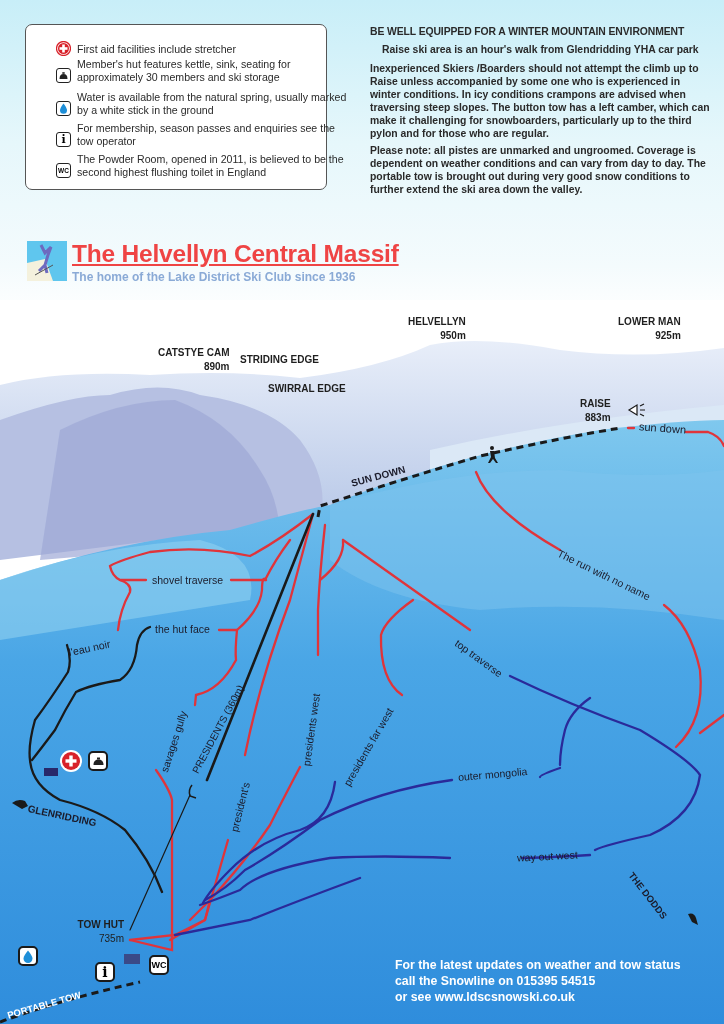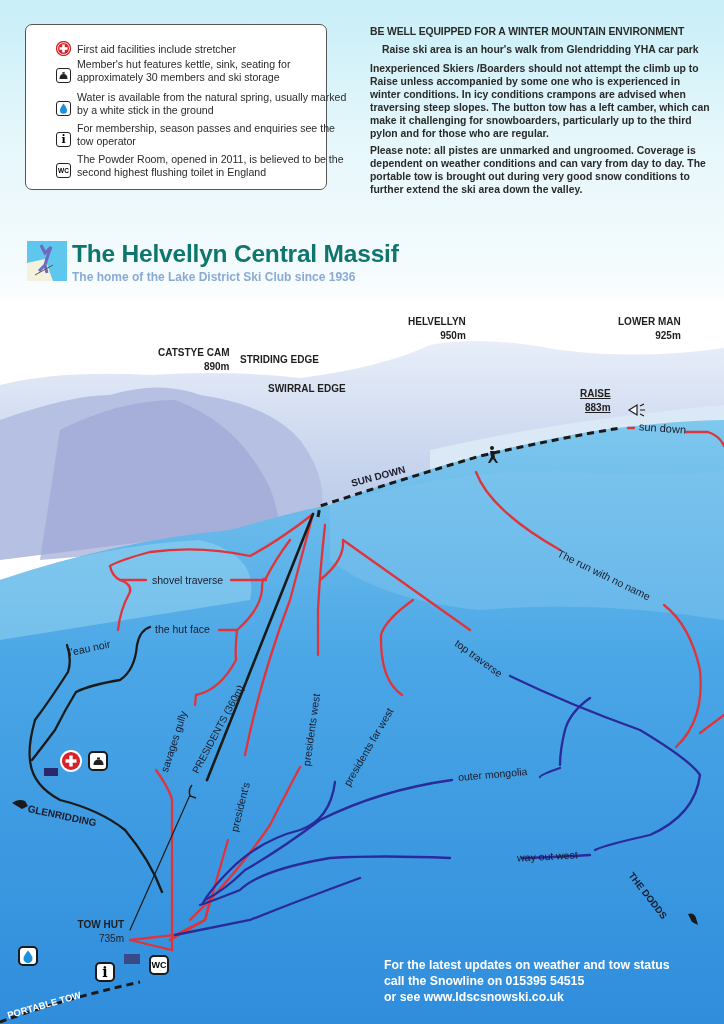--- a/index.html
+++ b/index.html
@@ -15,27 +15,27 @@
               display:flex; align-items:center; justify-content:center; box-sizing:border-box; }
   .sq { border:1.6px solid #222; border-radius:3px; background:#fff; }
   .leg-text { font-size:10.6px; line-height:12.6px; color:#2a2a2a; width:270px; }
   
   #info { left:370px; top:26px; width:342px; color:#2a2a2a; }
   #info h1 { font-size:10.4px; font-weight:bold; margin:0 0 7px 0; letter-spacing:-0.1px; }
   #info h2 { font-size:10.4px; font-weight:bold; margin:0 0 7px 0;padding-left:12px; }
   #info p { font-size:10.4px; line-height:13px; margin:0 0 4px 0;font-weight:bold; }
   
   #logo { left:27px; top:241px; width:40px; height:40px; }
-  #title { left:72px; top:240px; font-size:24.5px; font-weight:bold; color:#0f766e; letter-spacing:-0.2px; white-space:nowrap; }
+  #title { left:72px; top:240px; font-size:24.5px; font-weight:bold; color:#ef4444; letter-spacing:-0.2px; white-space:nowrap;text-decoration:underline; }
   #subtitle { left:72px; top:270px; font-size:12px; font-weight:bold; color:#8aaad6; white-space:nowrap; }
   
   #map { left:0; top:300px; width:724px; height:724px; }
   .peak { font-size:10px; font-weight:bold; color:#1e1e1e; text-align:right; line-height:14px; white-space:nowrap; }
   .lbl { font-size:10.5px; color:#1b1b2a; white-space:nowrap; }
-  .footer { left:384px; top:957px; color:#ffffff; font-size:12.3px; font-weight:bold; line-height:16px; }
+  .footer { left:395px; top:957px; color:#ffffff; font-size:12.3px; font-weight:bold; line-height:16px; }
   .mapicon { position:absolute; width:20px; height:20px; box-sizing:border-box; background:#fff;
              border:2px solid #1a1a1a; border-radius:5px; display:flex; align-items:center; justify-content:center; }
 </style>
 </head>
 <body>
 
 <div id="legend" class="abs">
   <div class="leg-item" style="top:15px">
     <span class="leg-icon">
       <svg width="15" height="15" viewBox="0 0 15 15">
@@ -212,21 +212,21 @@
   <div>HELVELLYN</div>
   <div>950m</div>
 </div>
 <div class="abs peak" style="left:618px; top:315px;">
   <div>LOWER MAN</div>
   <div>925m</div>
 </div>
 <div class="abs peak" style="left:268px; top:382px;">
   <div>SWIRRAL EDGE</div>
 </div>
-<div class="abs peak" style="left:580px; top:387px;text-decoration:underline;">
+<div class="abs peak" style="left:580px; top:397px;">
   <div>RAISE</div>
   <div>883m</div>
 </div>
 
 <div class="abs lbl" style="left:350px; top:478px; font-weight:bold; font-size:10px; transform:rotate(-15deg); transform-origin:left top;">SUN DOWN</div>
 <div class="abs lbl" style="left:639px; top:422px; font-size:11px; transform:rotate(4deg);">sun down</div>
 <div class="abs lbl" style="left:561px; top:547px; transform:rotate(26deg); transform-origin:left top;">The run with no name</div>
 <div class="abs lbl" style="left:152px; top:574px;">shovel traverse</div>
 <div class="abs lbl" style="left:155px; top:623px;">the hut face</div>
 <div class="abs lbl" style="left:70px; top:646px; transform:rotate(-12deg); transform-origin:left bottom;">l'eau noir</div>

